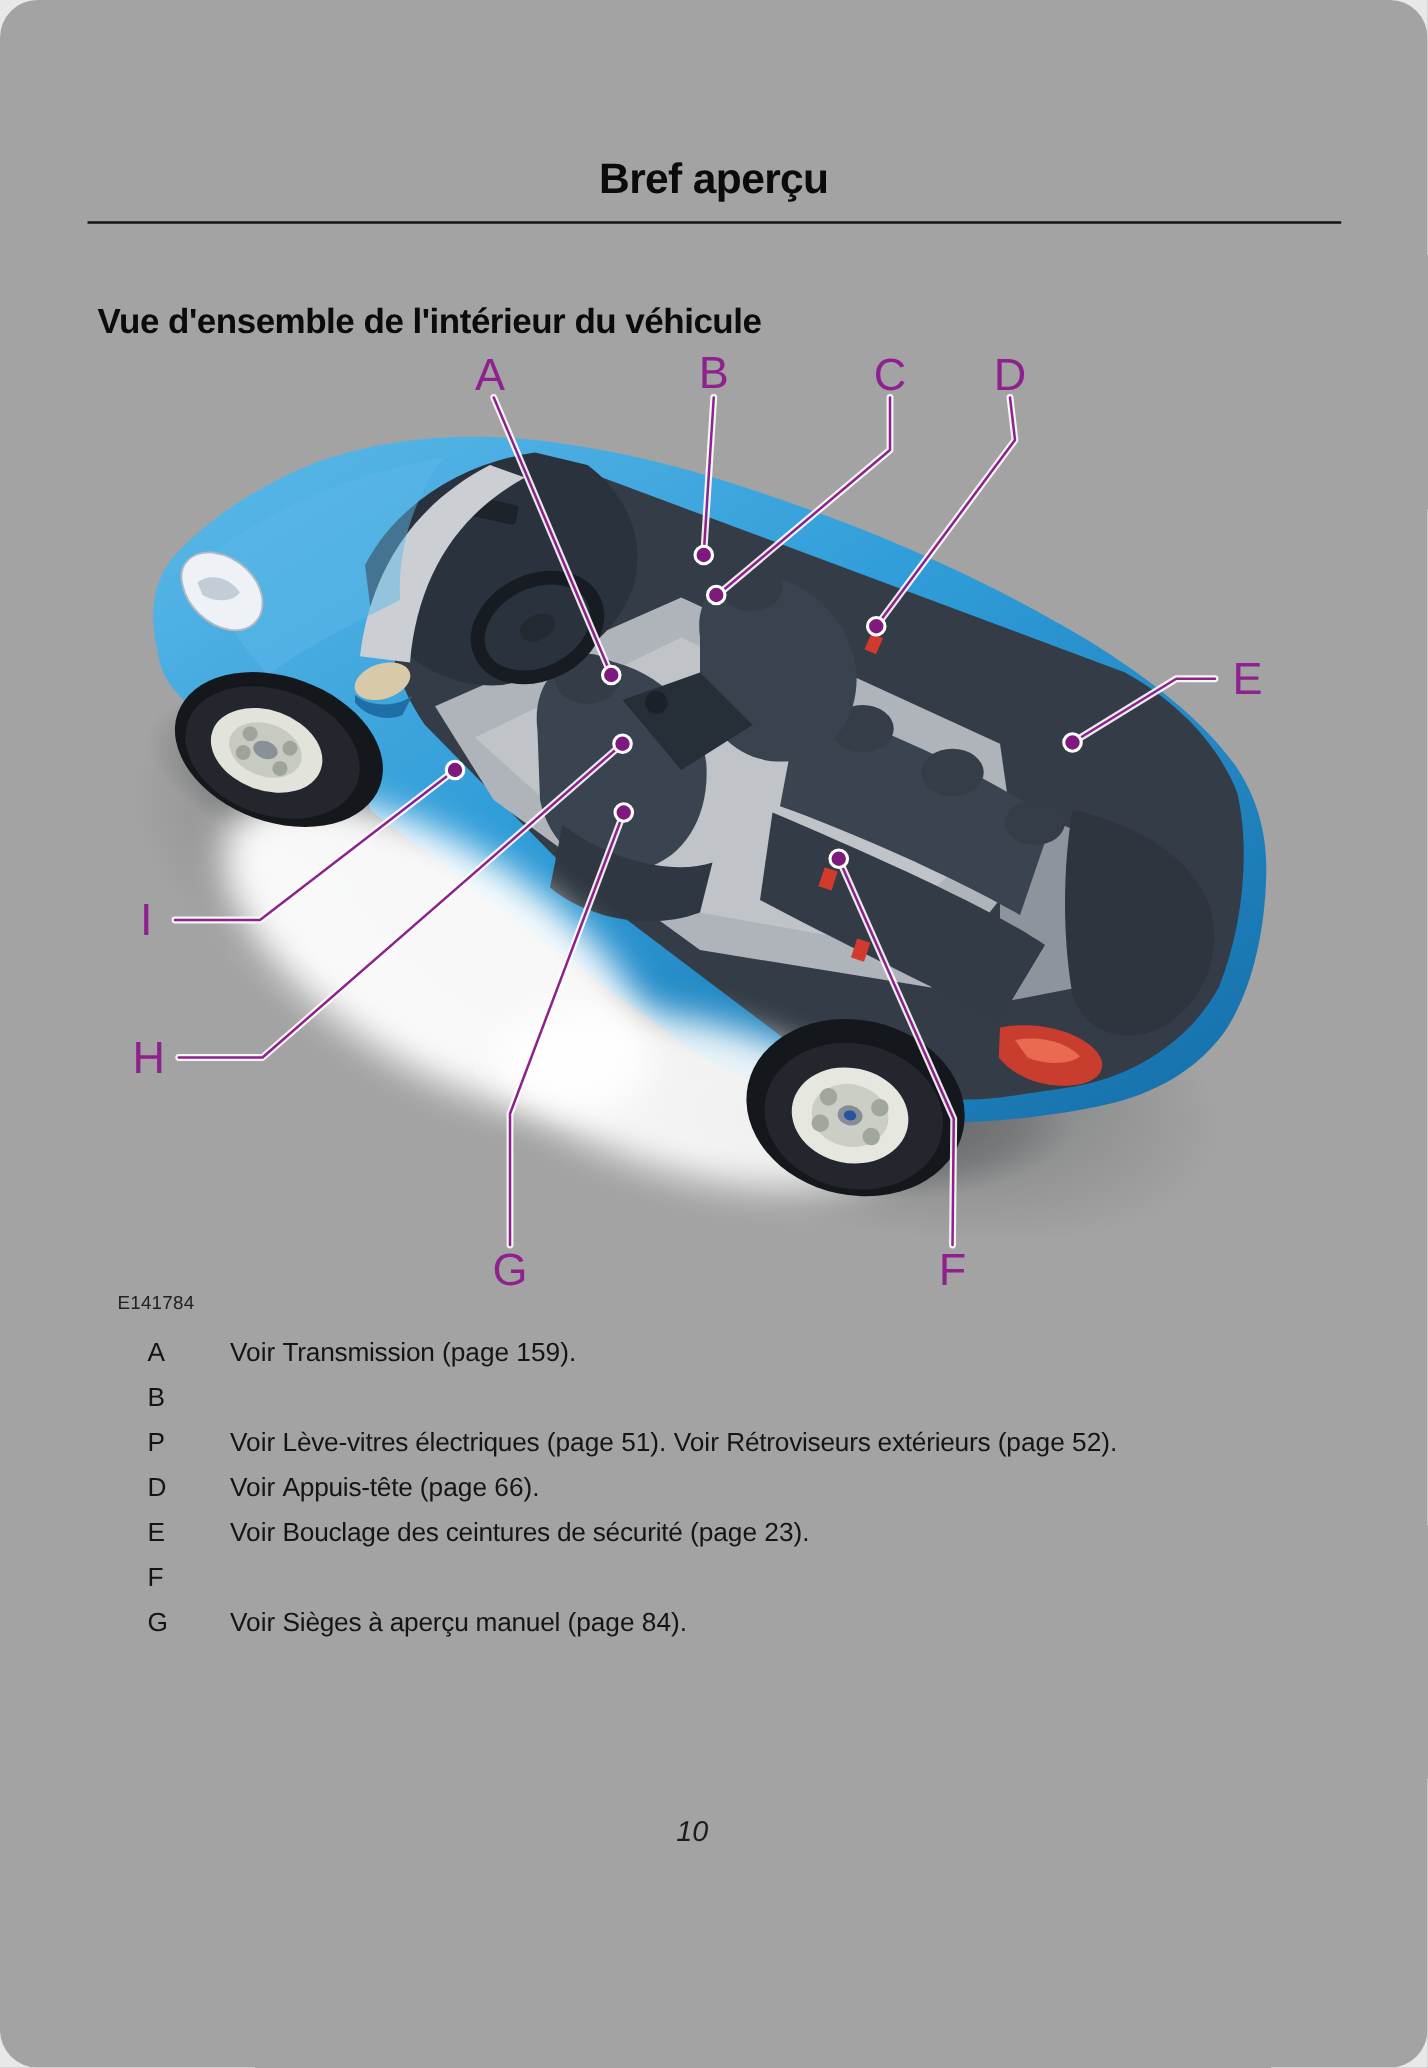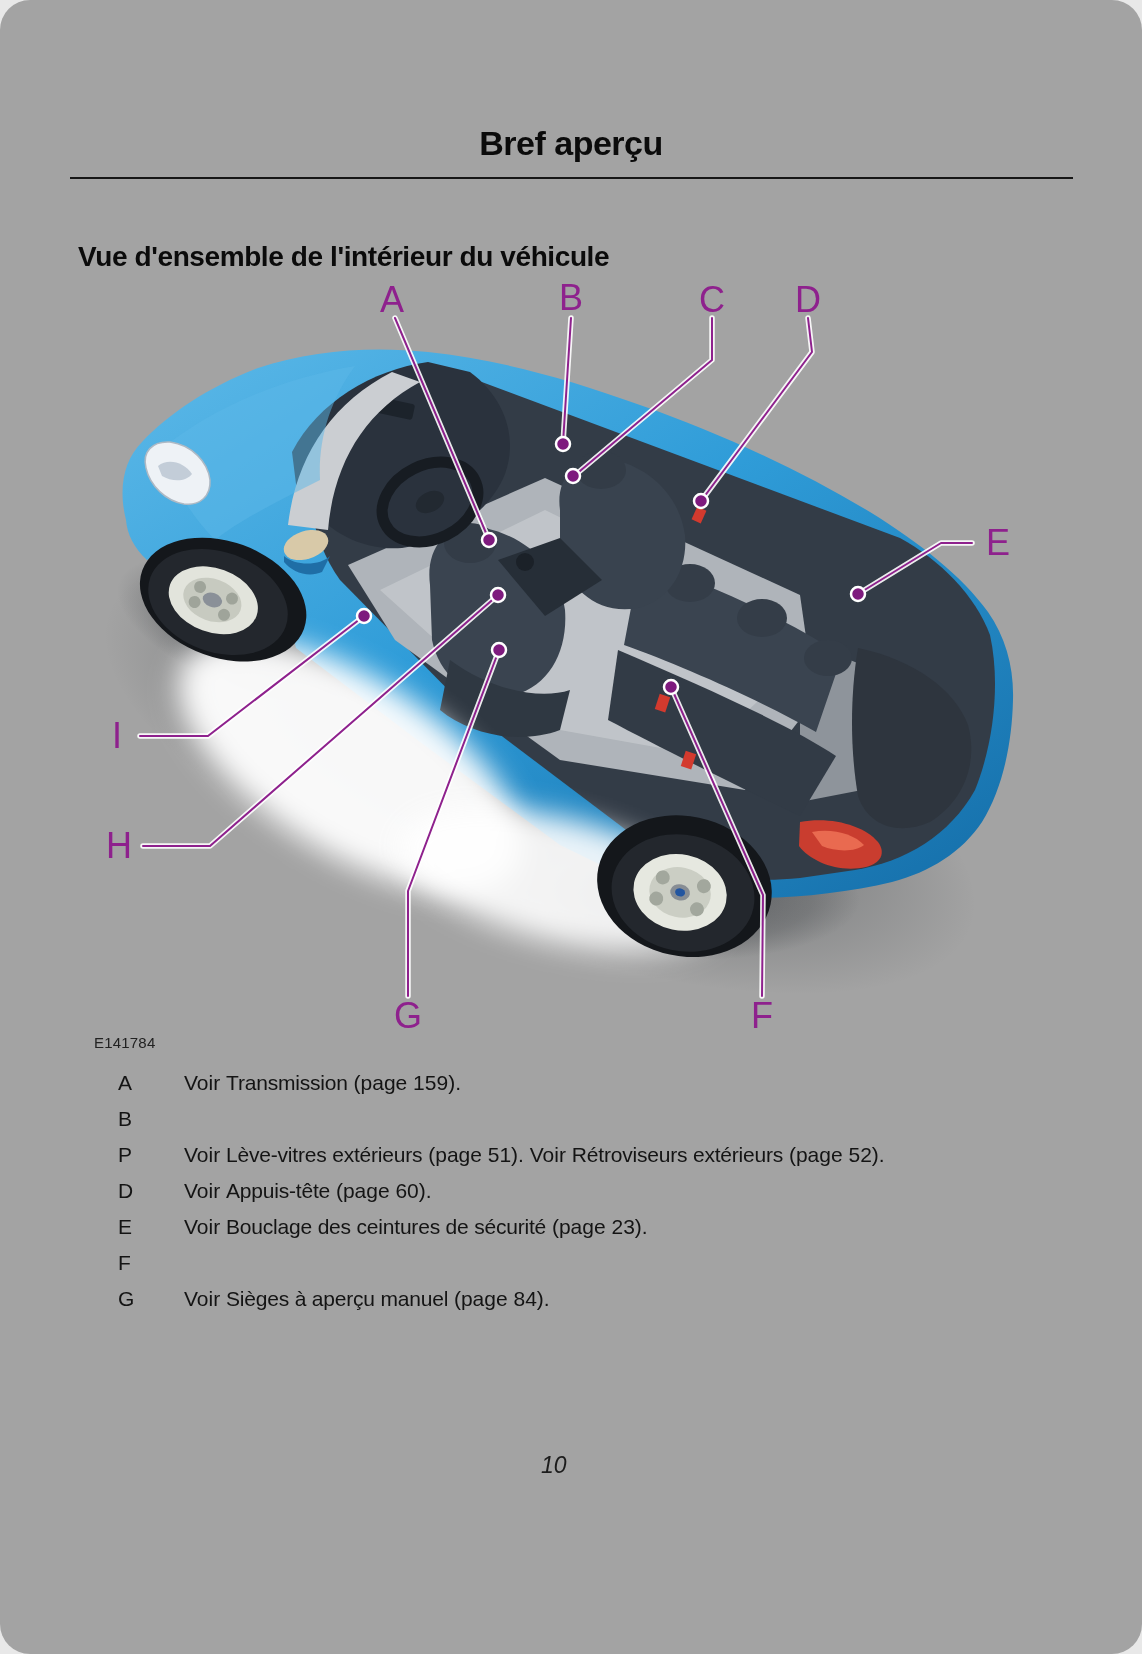--- a/index.html
+++ b/index.html
@@ -238,25 +238,25 @@
   <div class="legend">
     <div class="legend-row">
       <span class="legend-letter">A</span>
       <span class="legend-text"><span>Voir </span><b>Transmission</b><span> (page 159).</span></span>
     </div>
     <div class="legend-row">
       <span class="legend-letter">B</span>
     </div>
     <div class="legend-row">
       <span class="legend-letter">P</span>
-      <span class="legend-text"><span>Voir </span><b>Lève-vitres extérieurs</b><span> (page 51).  Voir </span><b>Rétroviseurs extérieurs</b><span> (page 52).</span></span>
+      <span class="legend-text"><span>Voir </span><b>Lève-vitres électriques</b><span> (page 51).  Voir </span><b>Rétroviseurs extérieurs</b><span> (page 52).</span></span>
     </div>
     <div class="legend-row">
       <span class="legend-letter">D</span>
-      <span class="legend-text"><span>Voir </span><b>Appuis-tête</b><span> (page 60).</span></span>
+      <span class="legend-text"><span>Voir </span><b>Appuis-tête</b><span> (page 66).</span></span>
     </div>
     <div class="legend-row">
       <span class="legend-letter">E</span>
       <span class="legend-text"><span>Voir </span><b>Bouclage des ceintures de sécurité</b><span> (page 23).</span></span>
     </div>
     <div class="legend-row">
       <span class="legend-letter">F</span>
     </div>
     <div class="legend-row">
       <span class="legend-letter">G</span>

